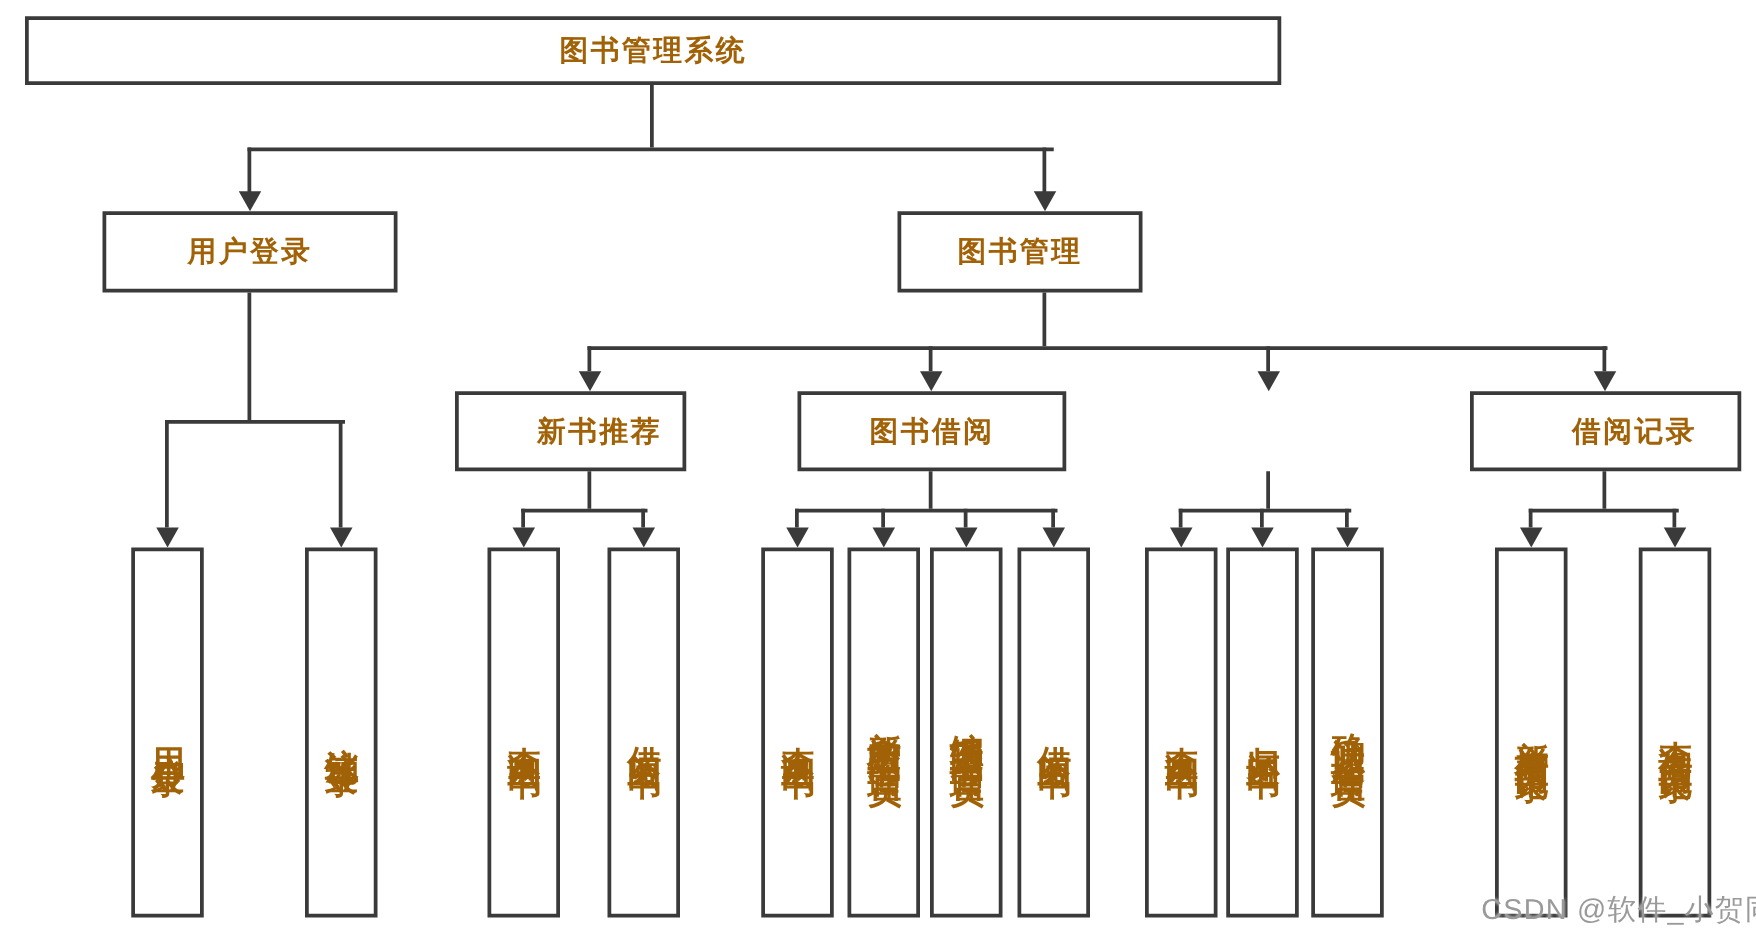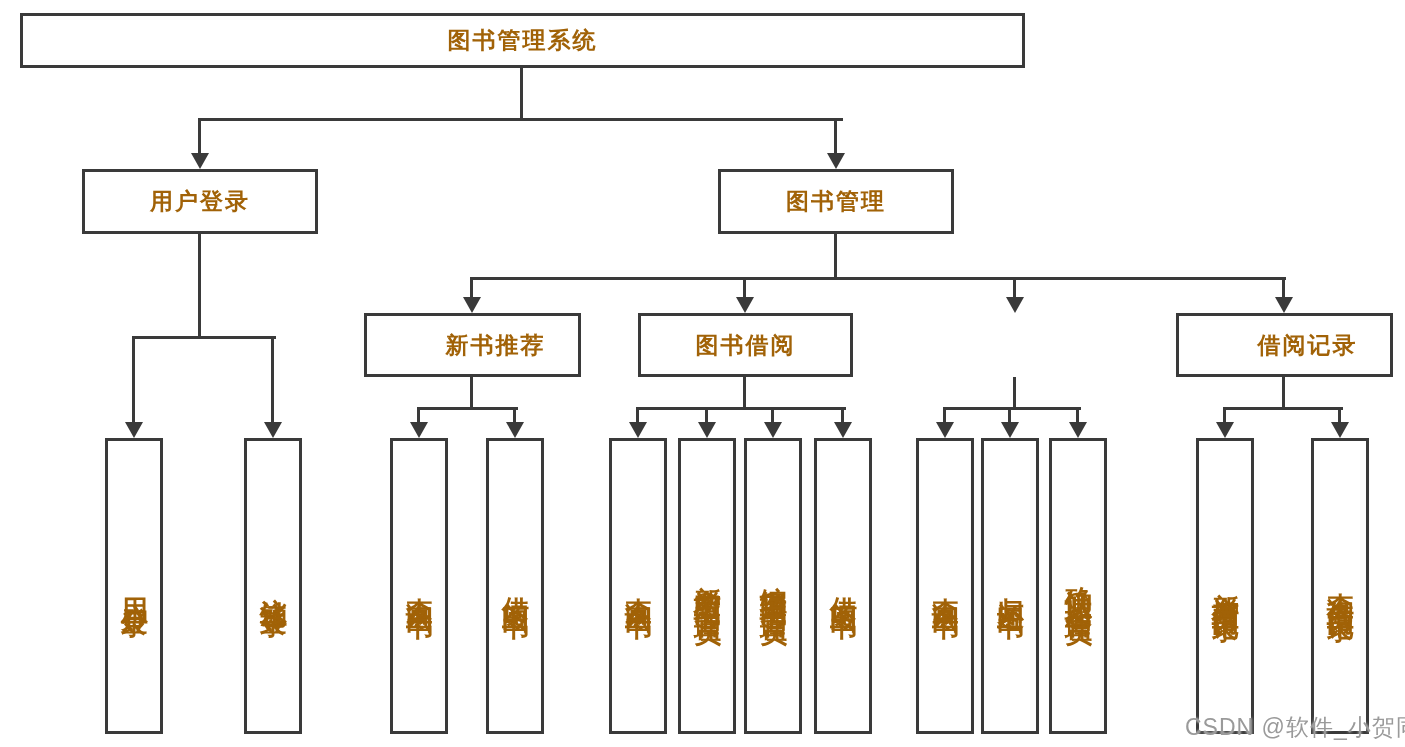--- a/index.html
+++ b/index.html
@@ -60,41 +60,41 @@
   <div class="box h-label" style="left:20px;top:13px;width:1005px;height:55px;">图书管理系统</div>
 
   <div class="vline" style="left:520px;top:68px;height:50px;"></div>
   <div class="hline" style="left:198px;top:118px;width:645px;"></div>
   <div class="vline" style="left:198px;top:118px;height:36px;"></div>
   <div class="arrow" style="left:191px;top:153px;"></div>
   <div class="vline" style="left:834px;top:118px;height:36px;"></div>
   <div class="arrow" style="left:827px;top:153px;"></div>
 
   <div class="box h-label" style="left:82px;top:169px;width:236px;height:65px;">用户登录</div>
-  <div class="box h-label" style="left:718px;top:169px;width:236px;height:65px;">图书管理</div>
+  <div class="box h-label" style="left:718px;top:169px;width:196px;height:65px;">图书管理</div>
 
   <div class="vline" style="left:198px;top:234px;height:102px;"></div>
   <div class="hline" style="left:132px;top:336px;width:144px;"></div>
   <div class="vline" style="left:132px;top:336px;height:86px;"></div>
   <div class="arrow" style="left:125px;top:422px;"></div>
   <div class="vline" style="left:271px;top:336px;height:86px;"></div>
   <div class="arrow" style="left:264px;top:422px;"></div>
 
   <div class="vline" style="left:834px;top:234px;height:43px;"></div>
   <div class="hline" style="left:470px;top:277px;width:816px;"></div>
   <div class="vline" style="left:470px;top:277px;height:20px;"></div>
   <div class="arrow" style="left:463px;top:297px;"></div>
   <div class="vline" style="left:743px;top:277px;height:20px;"></div>
   <div class="arrow" style="left:736px;top:297px;"></div>
   <div class="vline" style="left:1013px;top:277px;height:20px;"></div>
   <div class="arrow" style="left:1006px;top:297px;"></div>
   <div class="vline" style="left:1282px;top:277px;height:20px;"></div>
   <div class="arrow" style="left:1275px;top:297px;"></div>
 
-  <div class="box h-label" style="left:364px;top:313px;width:217px;height:64px;padding-left:46px;">新书推荐</div>
+  <div class="box h-label" style="left:364px;top:313px;width:185px;height:64px;padding-left:46px;">新书推荐</div>
   <div class="box h-label" style="left:638px;top:313px;width:215px;height:64px;">图书借阅</div>
   <div class="box h-label" style="left:1176px;top:313px;width:217px;height:64px;padding-left:46px;">借阅记录</div>
 
   <div class="vline" style="left:470px;top:377px;height:30px;"></div>
   <div class="vline" style="left:743px;top:377px;height:30px;"></div>
   <div class="vline" style="left:1013px;top:377px;height:30px;"></div>
   <div class="vline" style="left:1282px;top:377px;height:30px;"></div>
 
   <div class="hline" style="left:417px;top:407px;width:101px;"></div>
   <div class="hline" style="left:636px;top:407px;width:210px;"></div>

